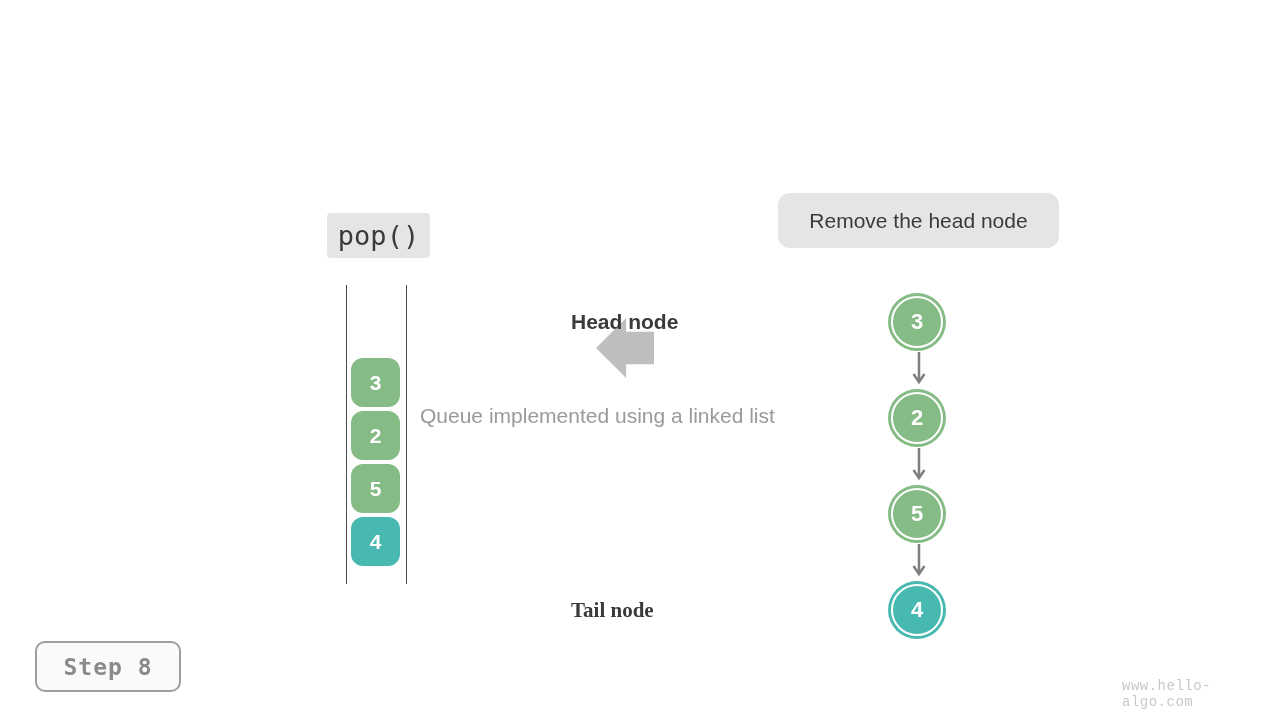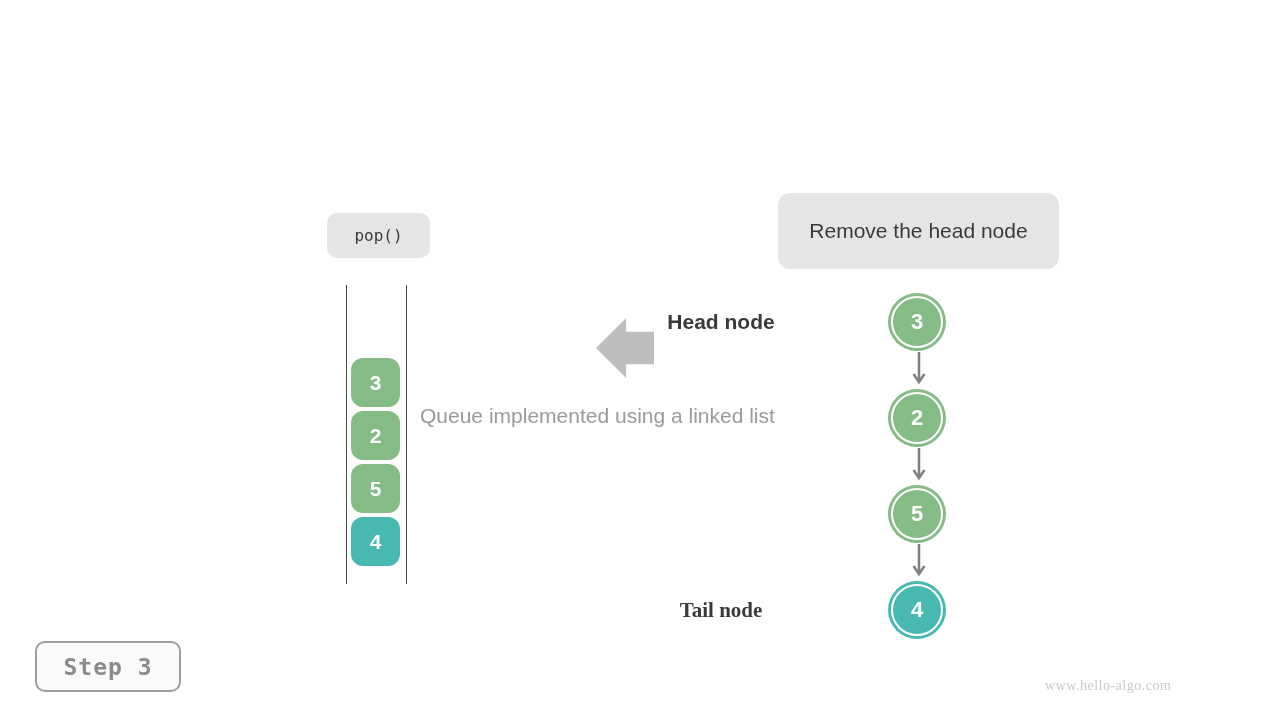--- a/index.html
+++ b/index.html
@@ -3,23 +3,23 @@
 <meta charset="utf-8">
 <style>
   * { margin: 0; padding: 0; box-sizing: border-box; }
   html, body { width: 1280px; height: 720px; background: #ffffff; overflow: hidden;
                font-family: "Liberation Sans", sans-serif; }
   .canvas { position: relative; width: 1280px; height: 720px; background: #ffffff; }
 
   
   .badge { position: absolute; display: flex; align-items: center; justify-content: center;
            background: var(--box-bg, #e5e5e5); color: var(--dark-text, #3a3a3a); }
-  .op-badge { left: 327px; top: 213px; width: 103px; height: 45px; border-radius: 10px;
-              font-family: "DejaVu Sans Mono", monospace; font-size: 16px; }
-  .annotation-badge { left: 778px; top: 193px; width: 281px; height: 76px; border-radius: 12px;
+  .op-badge { left: 327px; top: 213px; width: 103px; height: 45px; border-radius: 4px;
+              font-family: "DejaVu Sans Mono", monospace; font-size: 27px; }
+  .annotation-badge { left: 778px; top: 193px; width: 281px; height: 55px; border-radius: 12px;
                       font-size: 21px; text-align: right; }
 
   
   .queue-container { position: absolute; left: 346px; top: 285px; width: 61px; height: 299px;
                      border-left: 1.5px solid var(--line-dark, #4b4b4b);
                      border-right: 1.5px solid var(--line-dark, #4b4b4b);
                      display: flex; flex-direction: column; gap: 4px;
                      padding: 73px 0 0 4px; }
   .qblock { width: 49px; height: 49px; border-radius: 12px; color: #ffffff;
             display: flex; align-items: center; justify-content: center;
@@ -40,34 +40,34 @@
              border: 2px solid #ffffff; display: flex; align-items: center; justify-content: center;
              color: #ffffff; font-size: 22px; font-weight: bold; }
   .ll-node.green { box-shadow: 0 0 0 3px var(--green, #85bb85); }
   .ll-node.teal  { box-shadow: 0 0 0 3px var(--teal, #47b9b1); }
   .node-0 { top: 296px; } .node-1 { top: 392px; } .node-2 { top: 488px; } .node-3 { top: 584px; }
 
   .connector { position: absolute; left: 912px; width: 14px; height: 36px;
                color: var(--connector, #7e7e7e); }
   .conn-0 { top: 352px; } .conn-1 { top: 448px; } .conn-2 { top: 544px; }
 
-  .ll-label { position: absolute; right: 409px; width: 300px; text-align: center;
+  .ll-label { position: absolute; right: 409px; width: 300px; text-align: left;
               font-size: 21px; font-weight: bold; color: var(--dark-text, #3a3a3a); }
   .head-label { top: 310px; }
   .tail-label { top: 598px; font-family: Liberation Serif, serif; }
 
   
   .step-badge { position: absolute; left: 35px; top: 641px; width: 146px; height: 51px;
                 background: #fafafa; border: 2px solid var(--step-border, #9e9e9e);
                 border-radius: 10px; display: flex; align-items: center; justify-content: center;
                 font-family: "DejaVu Sans Mono", monospace; font-weight: bold; font-size: 23px;
                 letter-spacing: 1px; color: var(--step-text, #8a8a8a); }
 
-  .watermark { position: absolute; left: 1045px; top: 678px;
-               font-family: Liberation Serif, serif; font-size: 14px;
+  .watermark { position: absolute; left: 1122px; top: 678px;
+               font-family: Liberation Mono, monospace; font-size: 14px;
                letter-spacing: 0.5px; color: var(--watermark-color, #c9c9c9); }
 </style>
 </head>
 <body>
 
 <div class="canvas">
 
   <div class="badge op-badge">
     <span>pop()</span>
   </div>
@@ -98,18 +98,18 @@
   <svg class="connector conn-1" viewBox="0 0 14 36">
     <path d="M7 0 V28 M1.5 22 L7 30 L12.5 22" stroke="currentColor" stroke-width="2.5" fill="none"></path>
   </svg>
   <div class="ll-node node-2 green">5</div>
   <svg class="connector conn-2" viewBox="0 0 14 36">
     <path d="M7 0 V28 M1.5 22 L7 30 L12.5 22" stroke="currentColor" stroke-width="2.5" fill="none"></path>
   </svg>
   <div class="ll-node node-3 teal">4</div>
 
   <div class="step-badge">
-    <span>Step 3</span>
+    <span>Step 8</span>
   </div>
 
   <div class="watermark">www.hello-algo.com</div>
 
 </div>
 
 </body></html>

